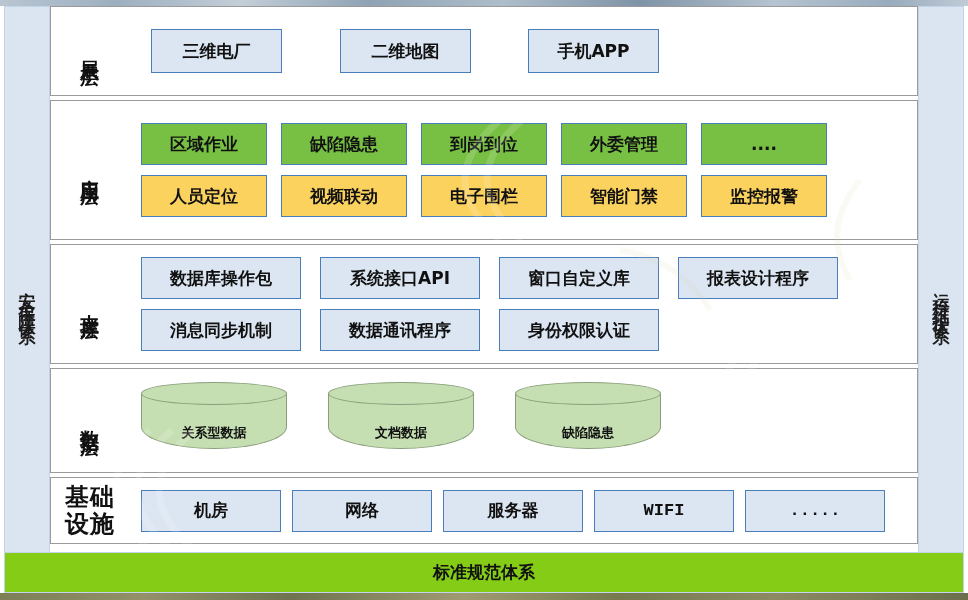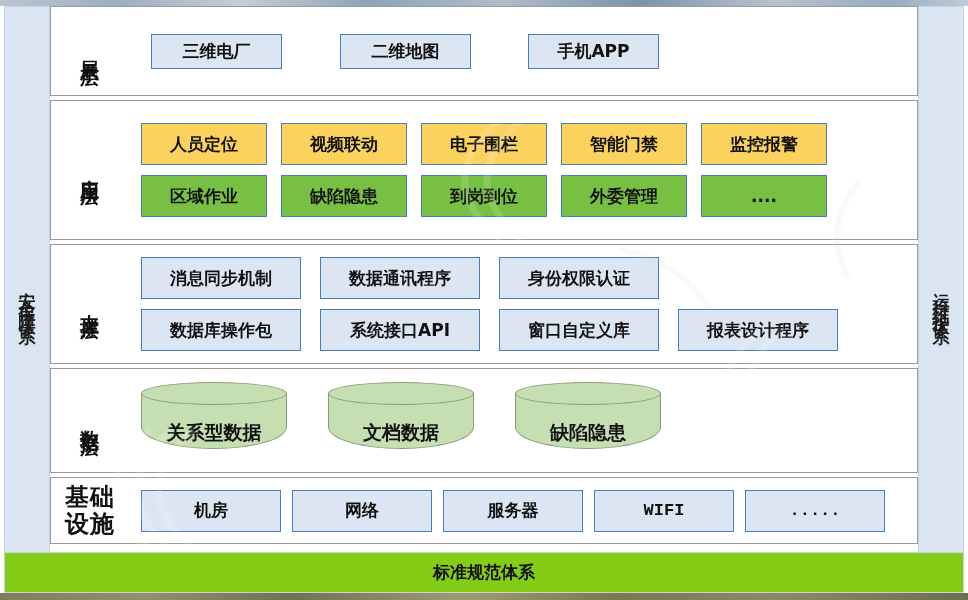--- a/index.html
+++ b/index.html
@@ -161,21 +161,21 @@
   .node.yellow {
     background: #fbd25e;
     border: 1.5px solid #4a7ebb;
   }
   .node.green {
     background: #78c043;
     border: 1.5px solid #4a7ebb;
   }
 
   
-  .pres .node { height: 35px; width: 131px; }
+  .pres .node { height: 44px; width: 131px; }
   .pres .row { padding-left: 22px; }
   .pres .sp1 { width: 58px; }
   .pres .sp2 { width: 57px; }
   .pres .sp3 { width: 58px; }
 
   
   .app .node { height: 42px; width: 126px; }
   .app .gap { width: 14px; }
   .app .row { padding-left: 12px; }
 
@@ -222,21 +222,21 @@
     height: 23px;
     background: #c6dfb2;
     border: 1.5px solid #8a9e7c;
     border-radius: 50%;
     box-sizing: border-box;
   }
   .cyl .cap-label {
     position: relative;
     z-index: 2;
     margin-top: 24px;
-    font-size: 19px;
+    font-size: 13px;
     font-weight: bold;
     color: #111111;
     white-space: nowrap;
   }
 
   
   #footer {
     position: absolute;
     left: 4px;
     top: 552px;
@@ -299,64 +299,64 @@
         </div>
       </div>
     </div>
 
     <div class="layer app">
       <div class="layer-label">
         <span class="vtext">应用层</span>
       </div>
       <div class="layer-body">
         <div class="row">
+          <div class="node green">区域作业</div>
+          <div class="gap"></div>
+          <div class="node green">缺陷隐患</div>
+          <div class="gap"></div>
+          <div class="node green">到岗到位</div>
+          <div class="gap"></div>
+          <div class="node green">外委管理</div>
+          <div class="gap"></div>
+          <div class="node green">....</div>
+        </div>
+        <div class="row">
           <div class="node yellow">人员定位</div>
           <div class="gap"></div>
           <div class="node yellow">视频联动</div>
           <div class="gap"></div>
           <div class="node yellow">电子围栏</div>
           <div class="gap"></div>
           <div class="node yellow">智能门禁</div>
           <div class="gap"></div>
           <div class="node yellow">监控报警</div>
-        </div>
-        <div class="row">
-          <div class="node green">区域作业</div>
-          <div class="gap"></div>
-          <div class="node green">缺陷隐患</div>
-          <div class="gap"></div>
-          <div class="node green">到岗到位</div>
-          <div class="gap"></div>
-          <div class="node green">外委管理</div>
-          <div class="gap"></div>
-          <div class="node green">....</div>
         </div>
       </div>
     </div>
 
     <div class="layer supp">
       <div class="layer-label">
         <span class="vtext">支撑层</span>
       </div>
       <div class="layer-body">
         <div class="row">
+          <div class="node blue">数据库操作包</div>
+          <div class="gap"></div>
+          <div class="node blue">系统接口API</div>
+          <div class="gap"></div>
+          <div class="node blue">窗口自定义库</div>
+          <div class="gap"></div>
+          <div class="node blue">报表设计程序</div>
+        </div>
+        <div class="row">
           <div class="node blue">消息同步机制</div>
           <div class="gap"></div>
           <div class="node blue">数据通讯程序</div>
           <div class="gap"></div>
           <div class="node blue">身份权限认证</div>
-        </div>
-        <div class="row">
-          <div class="node blue">数据库操作包</div>
-          <div class="gap"></div>
-          <div class="node blue">系统接口API</div>
-          <div class="gap"></div>
-          <div class="node blue">窗口自定义库</div>
-          <div class="gap"></div>
-          <div class="node blue">报表设计程序</div>
         </div>
       </div>
     </div>
 
     <div class="layer data">
       <div class="layer-label">
         <span class="vtext">数据层</span>
       </div>
       <div class="layer-body">
         <div class="row">

